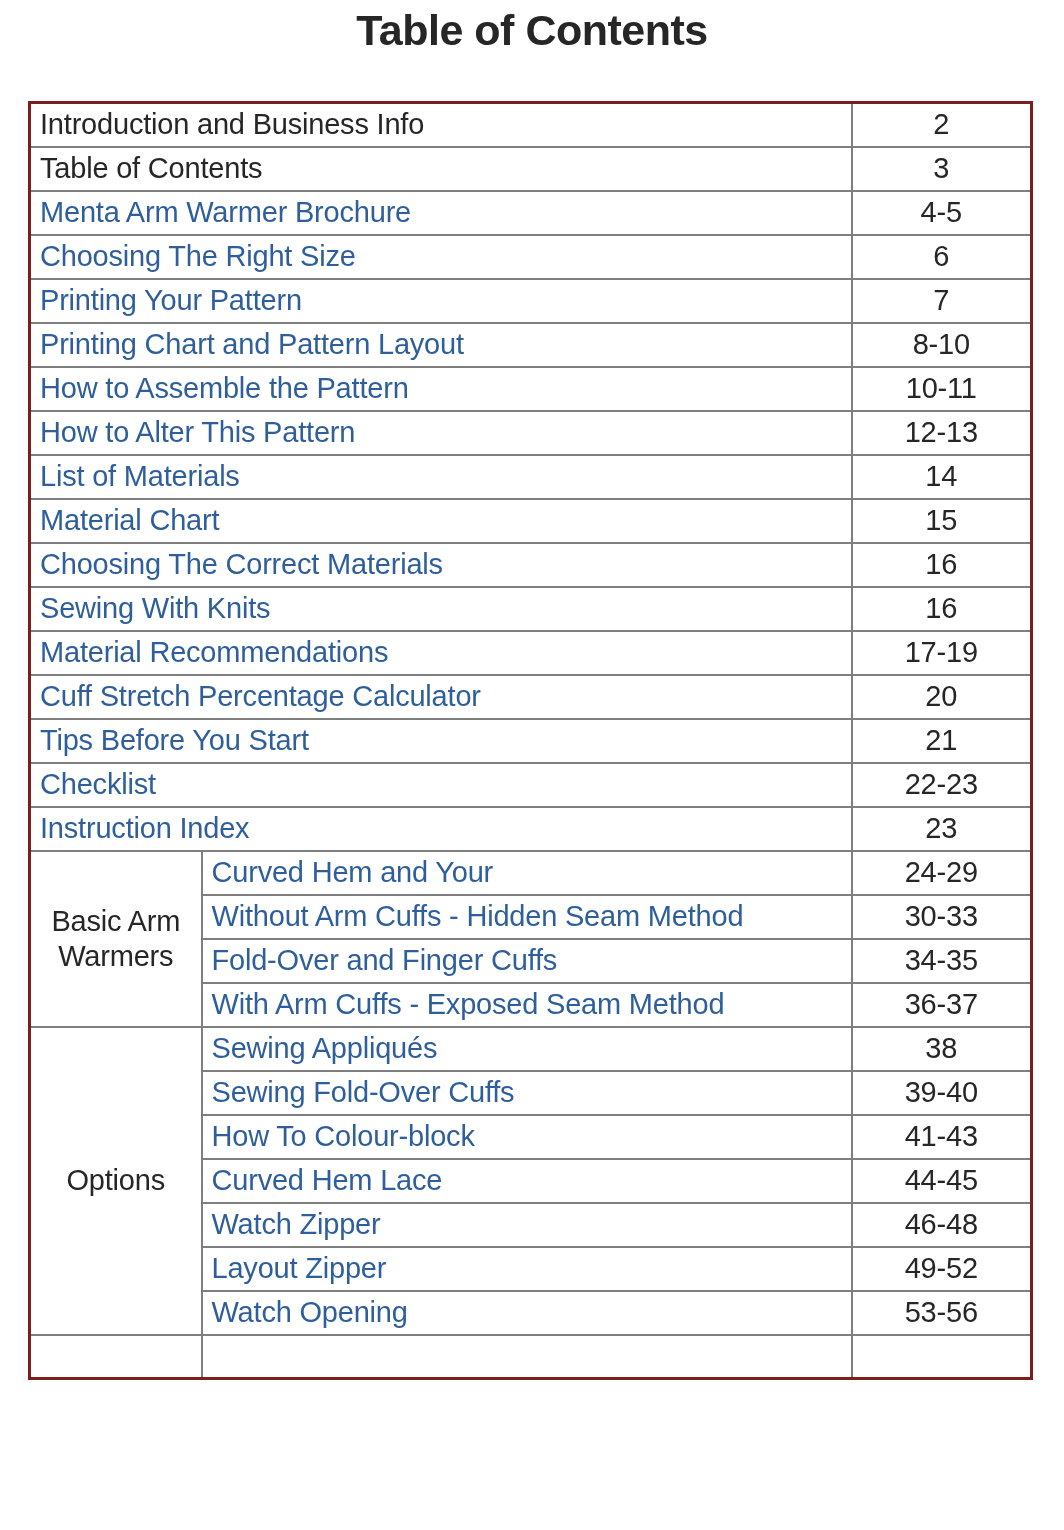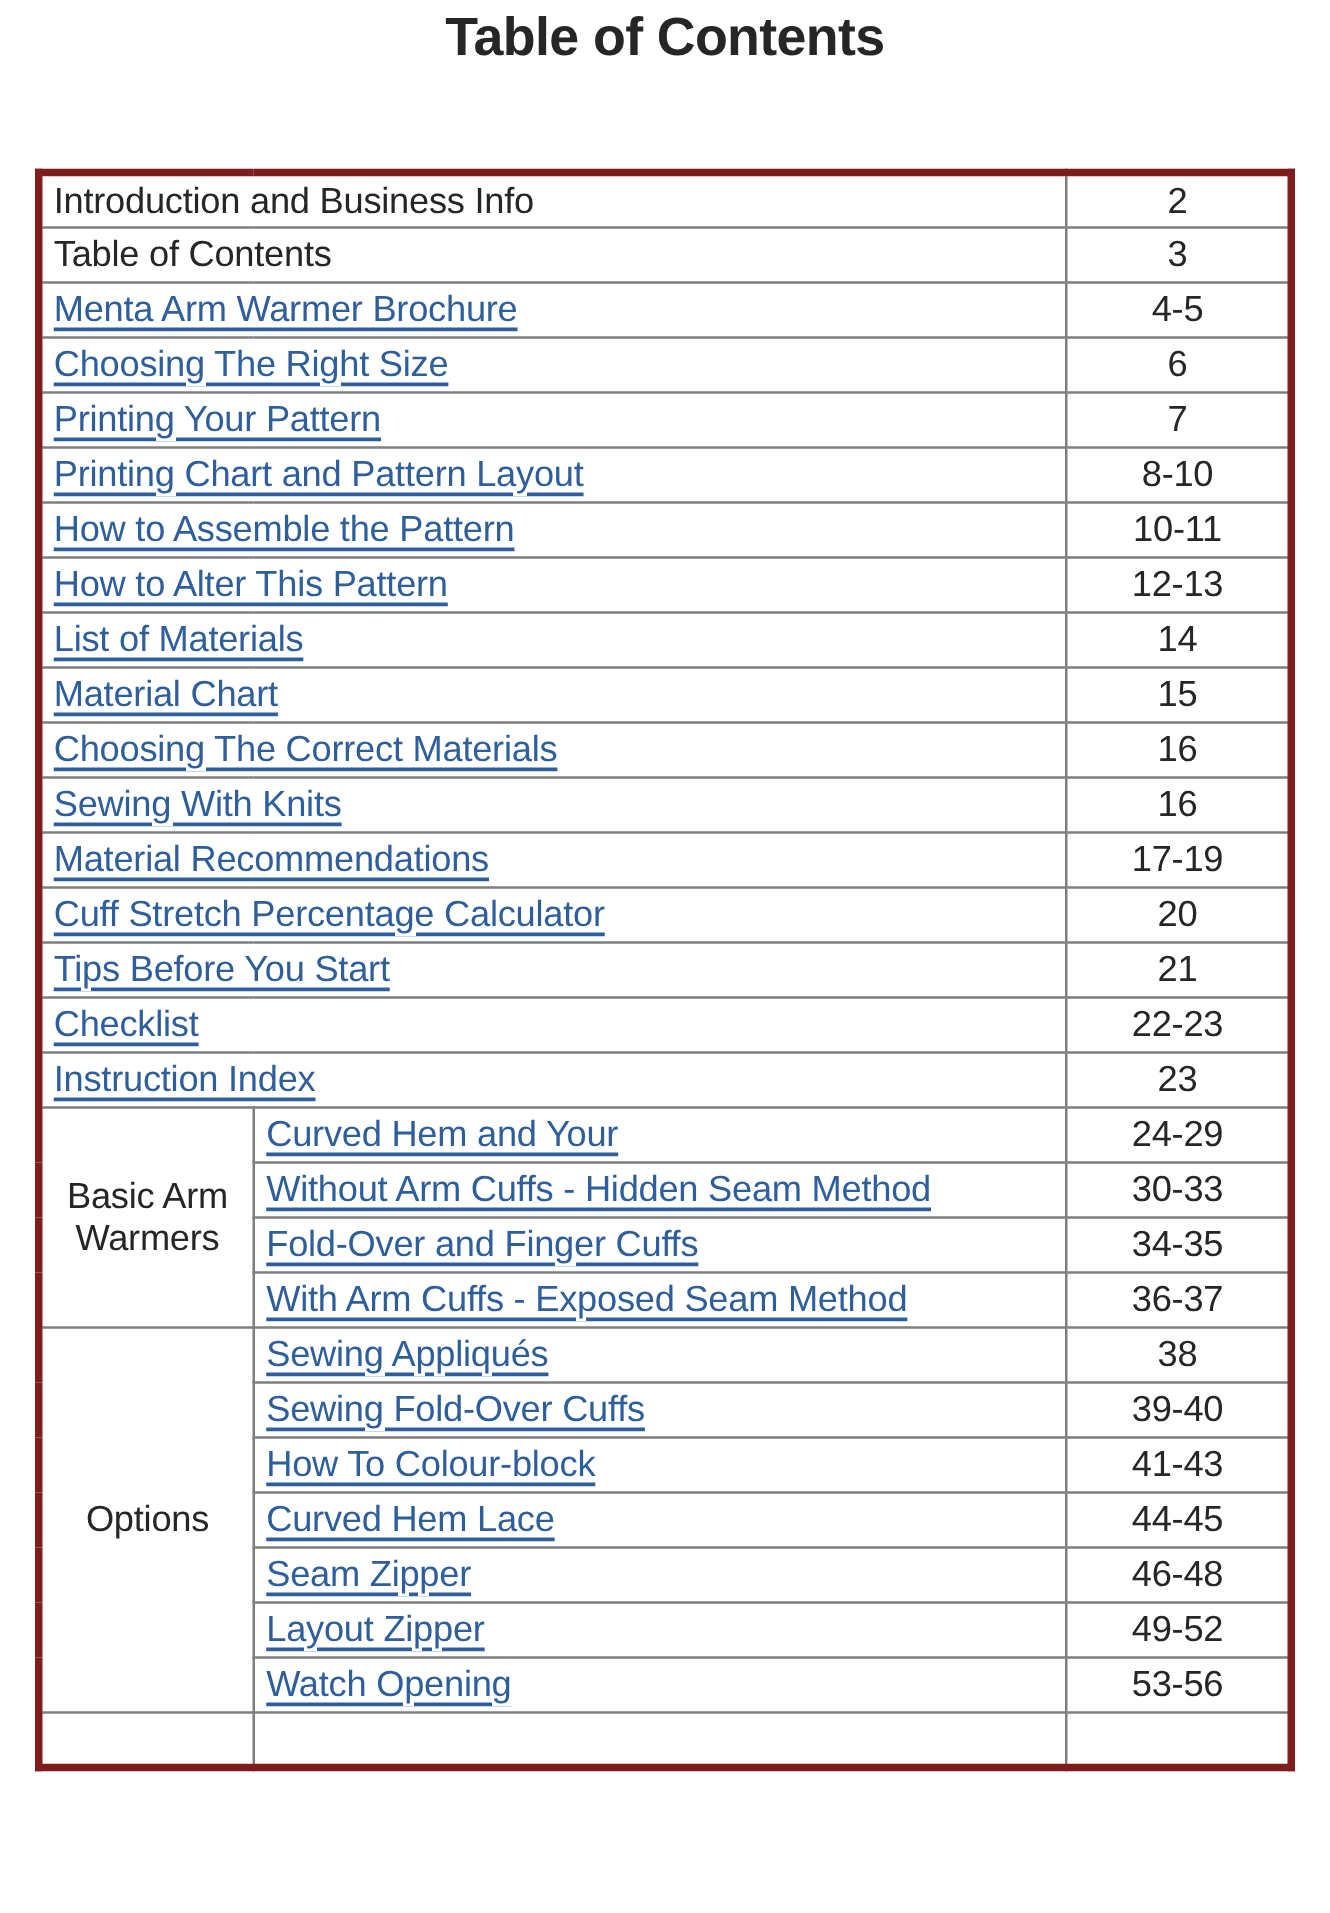--- a/index.html
+++ b/index.html
@@ -23,22 +23,22 @@
     text-align: center;
     font-size: 43px;
     font-weight: 700;
     letter-spacing: -0.5px;
     color: #262626;
   }
   table.toc {
     border-collapse: collapse;
     table-layout: fixed;
     width: 1002px;
-    margin: 80px 0 0 28px;
-    border: 6px solid #7f1d1d;
+    margin: 46px 0 0 28px;
+    border: 3px solid #7f1d1d;
   }
   col.c-group { width: 172px; }
   col.c-title { width: 650px; }
   col.c-page  { width: 180px; }
   td {
     border: 2px solid #7f7f7f;
     height: 44px;
     padding: 0;
     font-size: 29px;
     color: #262626;
@@ -53,21 +53,20 @@
     overflow: hidden;
   }
   td.pagecol { text-align: center; }
   td.groupcell {
     text-align: center;
     line-height: 1.18;
     padding: 14px 10px;
   }
   a.toc-link {
     color: #2e5f9c;
-    text-decoration: underline;
     text-decoration-thickness: 2.5px;
     text-underline-offset: 5px;
     cursor: pointer;
   }
   span.plain { color: #262626; }
 </style>
 </head>
 <body>
 
 <div class="page">
@@ -175,21 +174,21 @@
         </tr>
         <tr>
           <td class="item"><a class="toc-link">How To Colour-block</a></td>
           <td class="pagecol">41-43</td>
         </tr>
         <tr>
           <td class="item"><a class="toc-link">Curved Hem Lace</a></td>
           <td class="pagecol">44-45</td>
         </tr>
         <tr>
-          <td class="item"><a class="toc-link">Seam Zipper</a></td>
+          <td class="item"><a class="toc-link">Watch Zipper</a></td>
           <td class="pagecol">46-48</td>
         </tr>
         <tr>
           <td class="item"><a class="toc-link">Layout Zipper</a></td>
           <td class="pagecol">49-52</td>
         </tr>
         <tr>
           <td class="item"><a class="toc-link">Watch Opening</a></td>
           <td class="pagecol">53-56</td>
         </tr>

